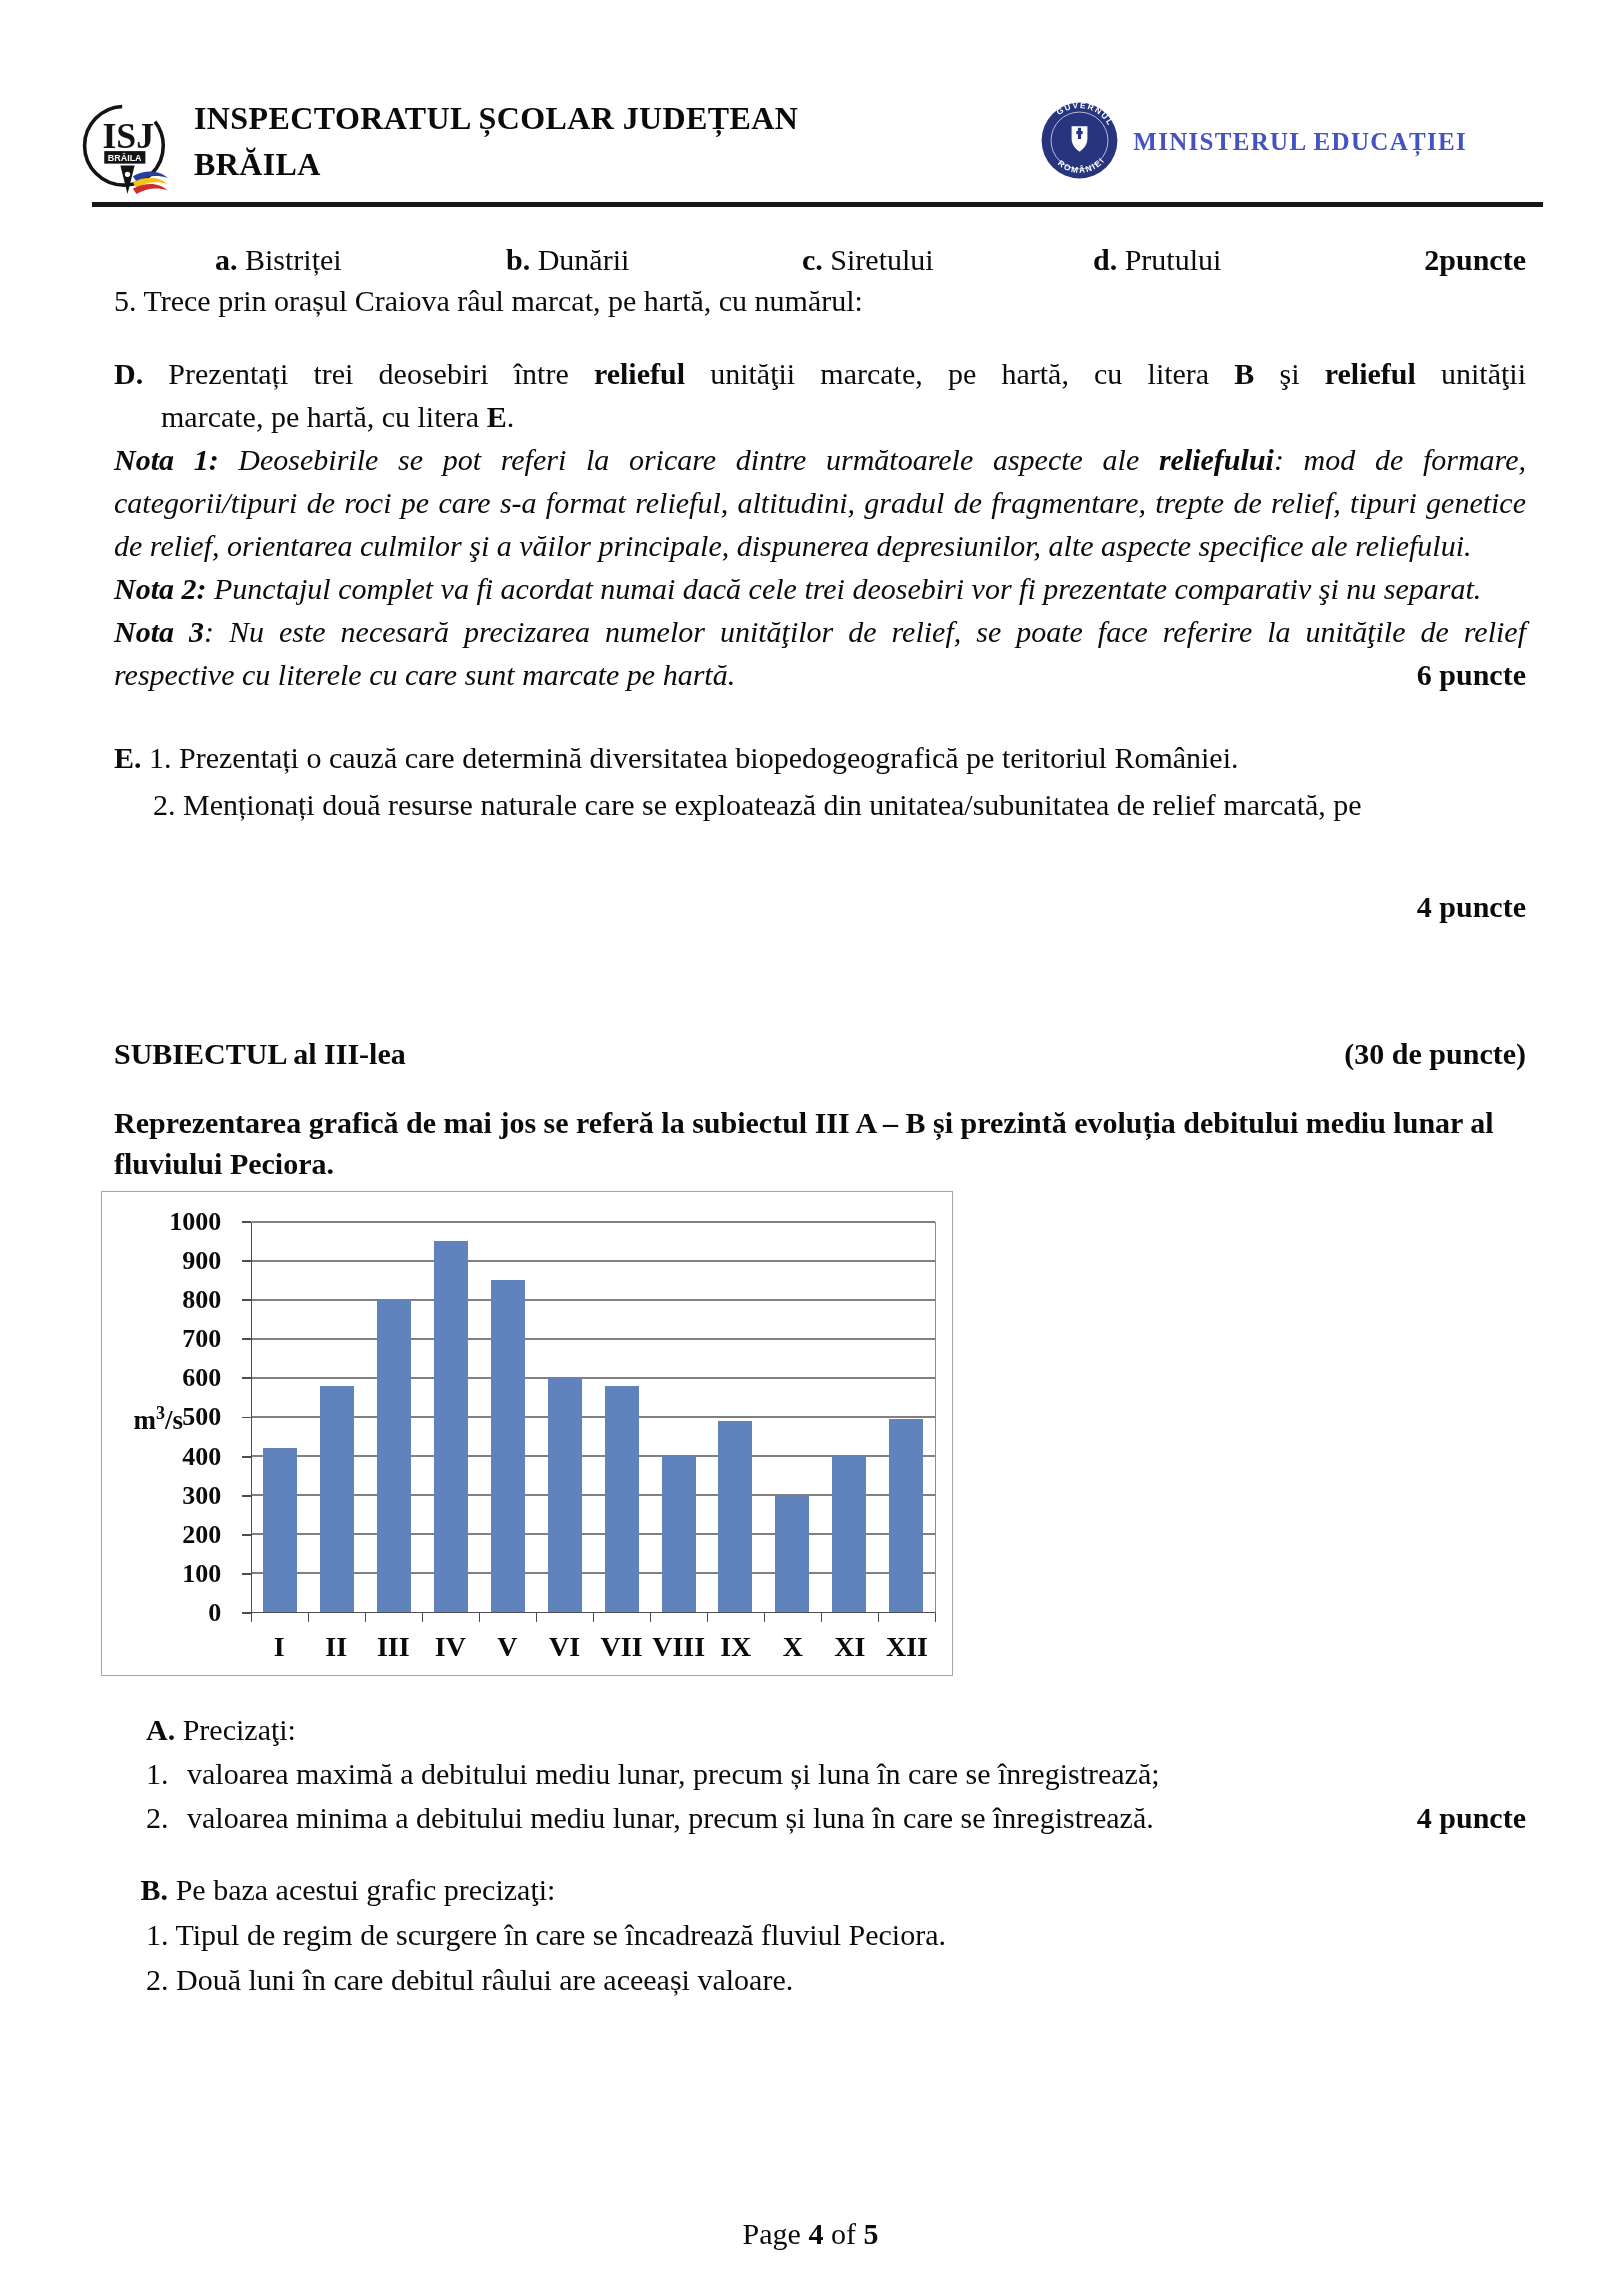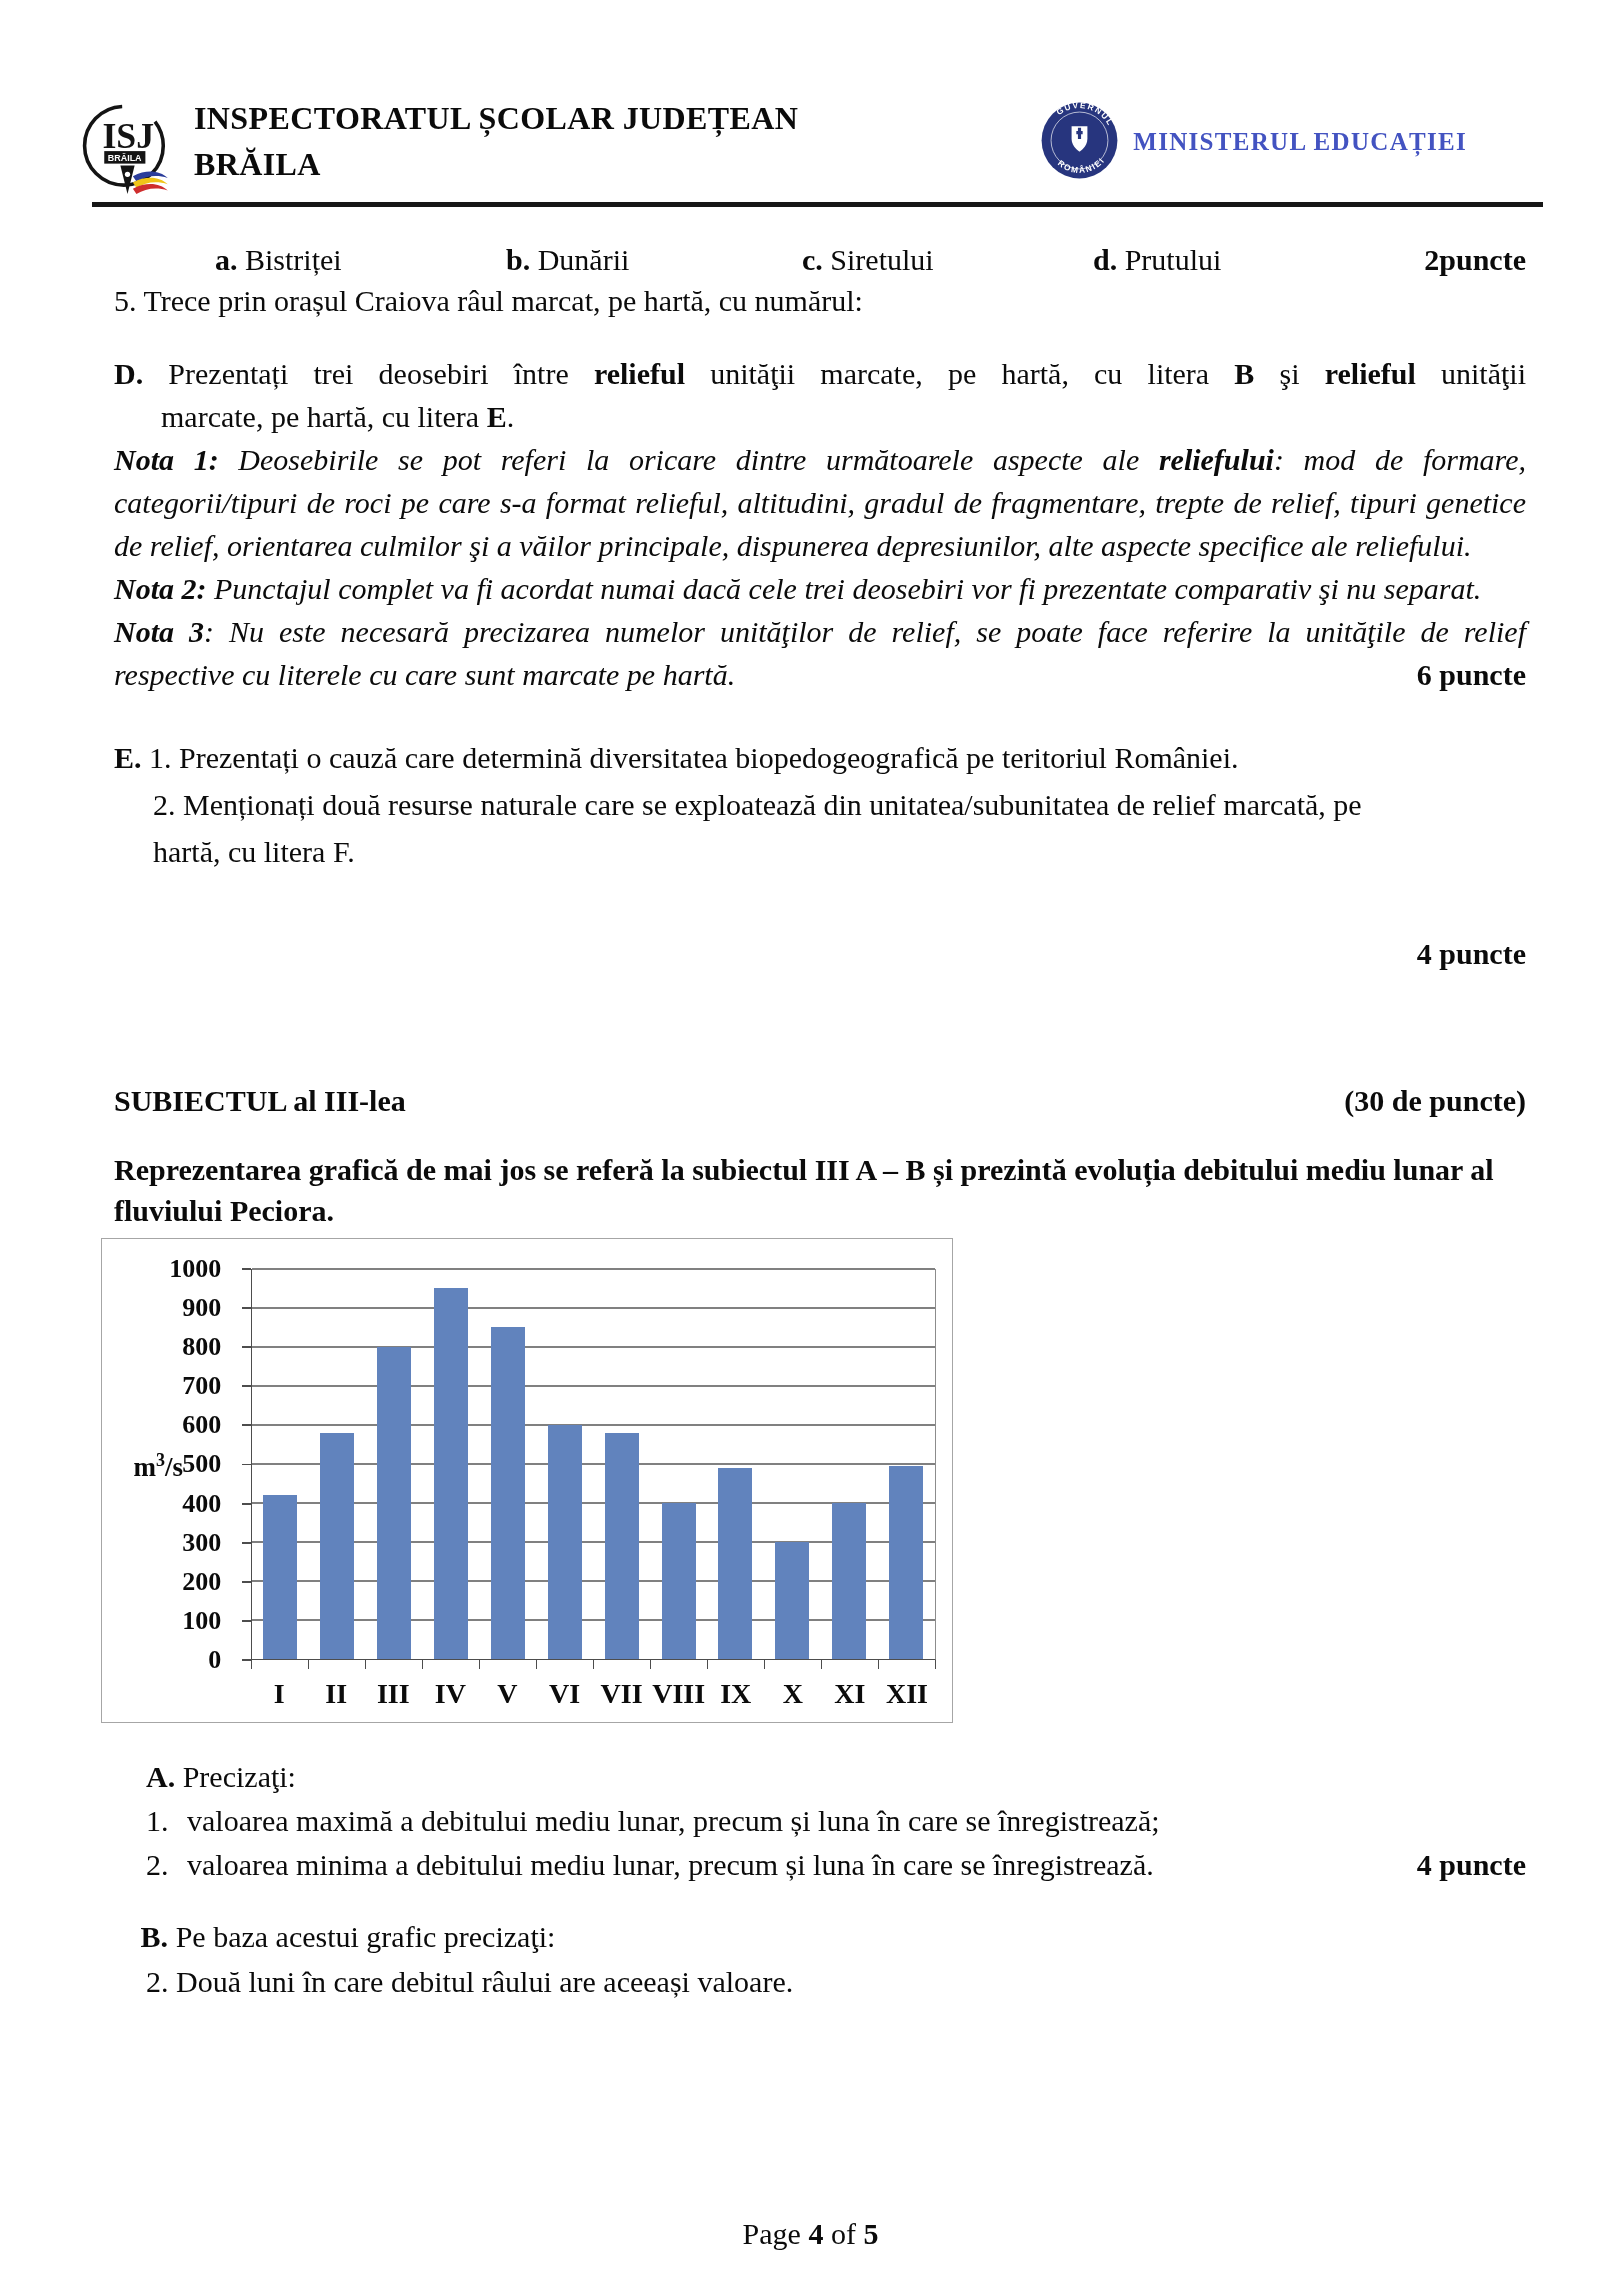--- a/index.html
+++ b/index.html
@@ -133,21 +133,20 @@
       <div class="nota"><span class="b i">Nota 2:</span><span class="i"> Punctajul complet va fi acordat numai dacă cele trei deosebiri vor fi prezentate comparativ şi nu separat.</span></div>
       <div class="nota nota3wrap">
         <span><span class="b i">Nota 3</span><span class="i">: Nu este necesară precizarea numelor unităţilor de relief, se poate face referire la unităţile de relief respective cu literele cu care sunt marcate pe hartă.</span></span>
         <span class="pts">6 puncte</span>
       </div>
     </div>
 
     <div class="e-block">
       <div><span class="b">E.</span><span> 1. Prezentați o cauză care determină diversitatea biopedogeografică pe teritoriul României.</span></div>
       <div class="e-cont">2. Menționați două resurse naturale care se exploatează din unitatea/subunitatea de relief marcată, pe</div>
-      <div class="e-cont">hartă, cu litera F.</div>
     </div>
     <div class="e-pts">4 puncte</div>
 
     <div class="subject">
       <span>SUBIECTUL al III-lea</span>
       <span>(30 de puncte)</span>
     </div>
     <div class="intro">Reprezentarea grafică de mai jos se referă la subiectul III A – B și prezintă evoluția debitului mediu lunar al fluviului Peciora.</div>
 
     <div class="chart-box">
@@ -264,20 +263,21 @@
       <div><span class="b">A.</span><span>  Precizaţi:</span></div>
       <div class="a-item"><span class="num">1.</span><span>valoarea maximă a debitului mediu lunar, precum și luna în care se înregistrează;</span></div>
       <div class="a-item row-pts">
         <span class="num">2.</span><span>valoarea minima a debitului mediu lunar, precum și luna în care se înregistrează.</span>
         <span class="pts">4 puncte</span>
       </div>
     </div>
 
     <div class="b-block">
       <div class="b-head"><span class="b">B.</span><span> Pe baza acestui grafic precizaţi:</span></div>
+      <div>1. Tipul de regim de scurgere în care se încadrează fluviul Peciora.</div>
       <div>2. Două luni în care debitul râului are aceeași valoare.</div>
     </div>
 
   </div>
 
   <div class="footer"><span>Page </span><span class="b">4</span><span> of </span><span class="b">5</span></div>
 
 </div>
 
 

